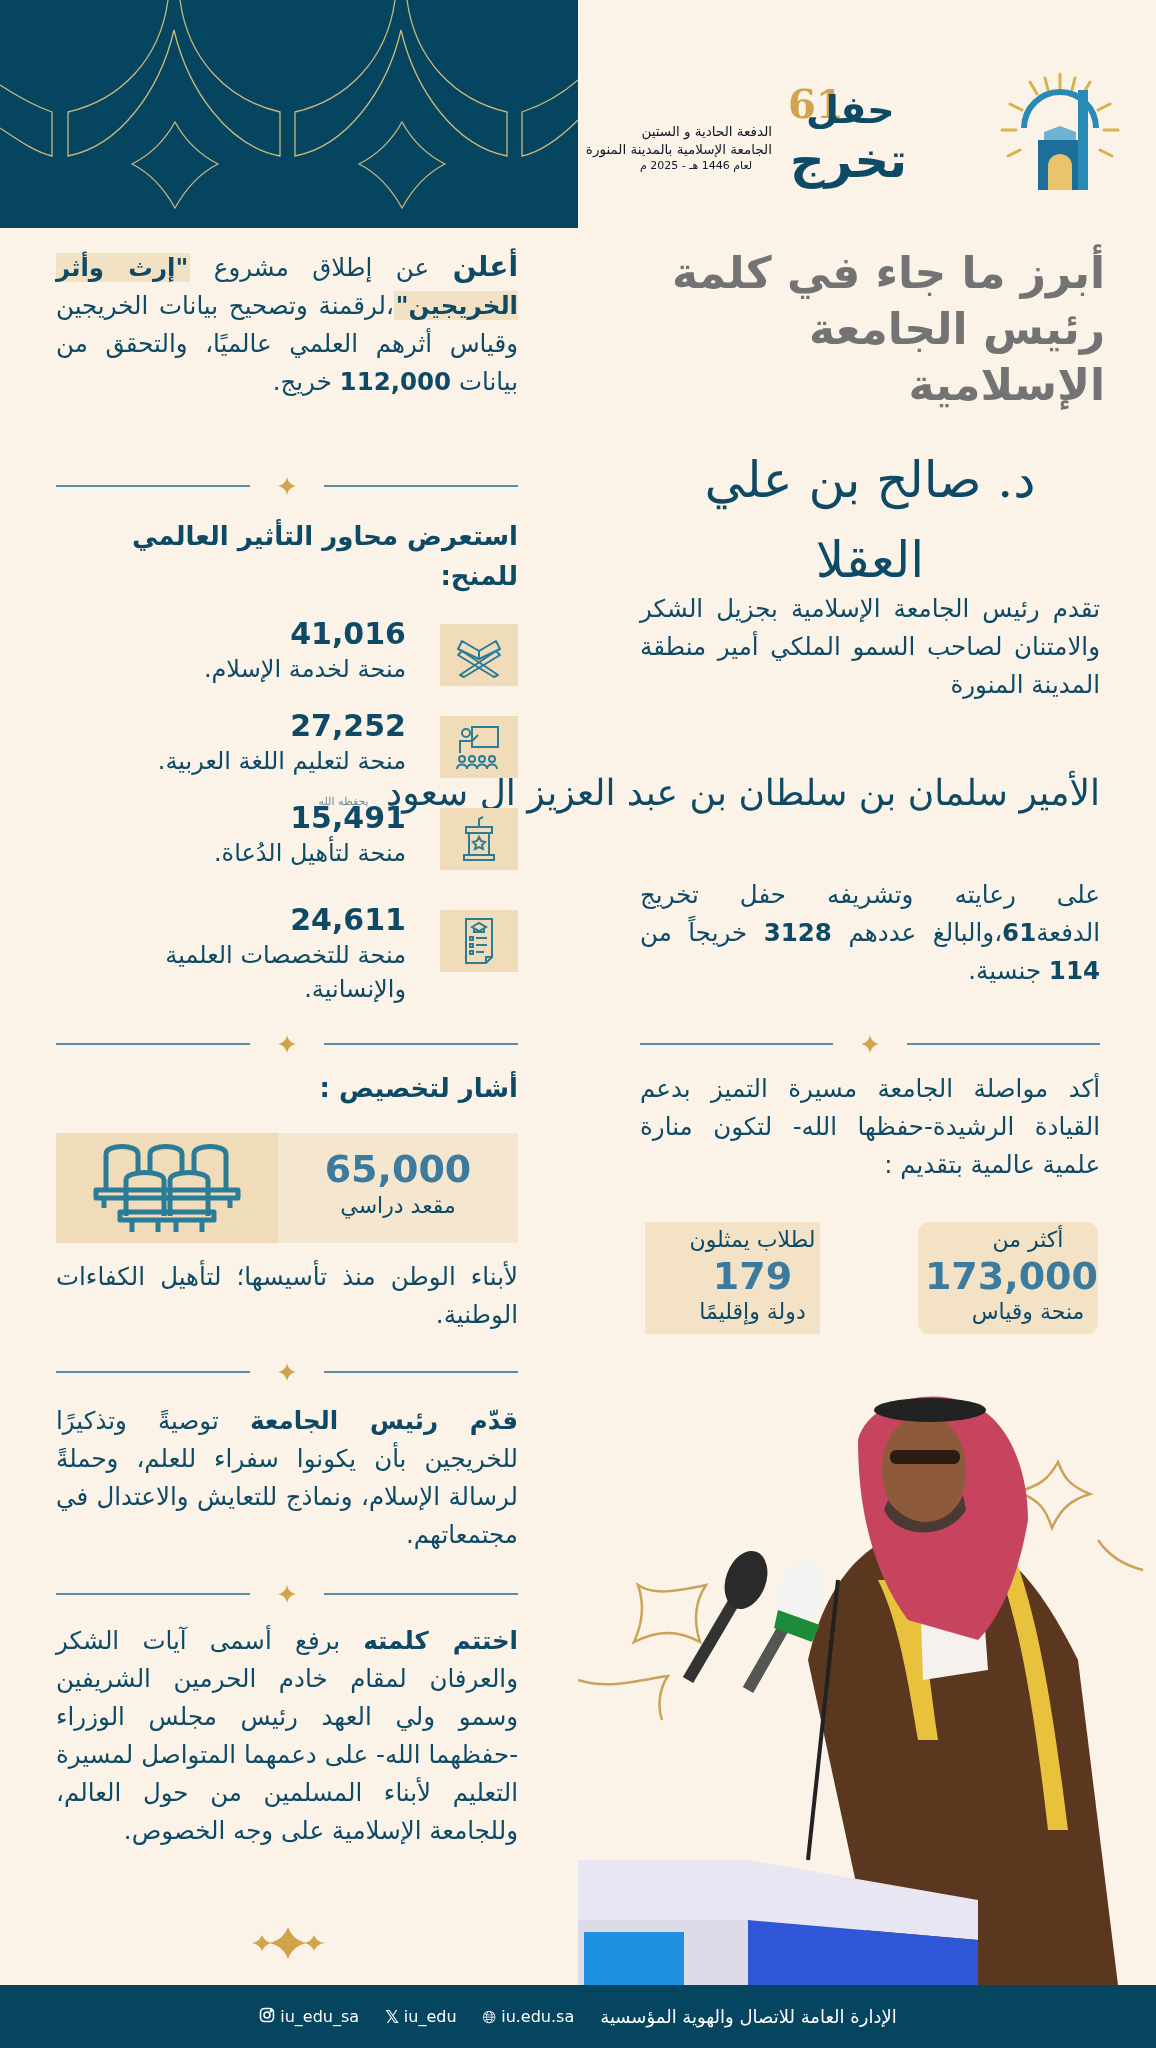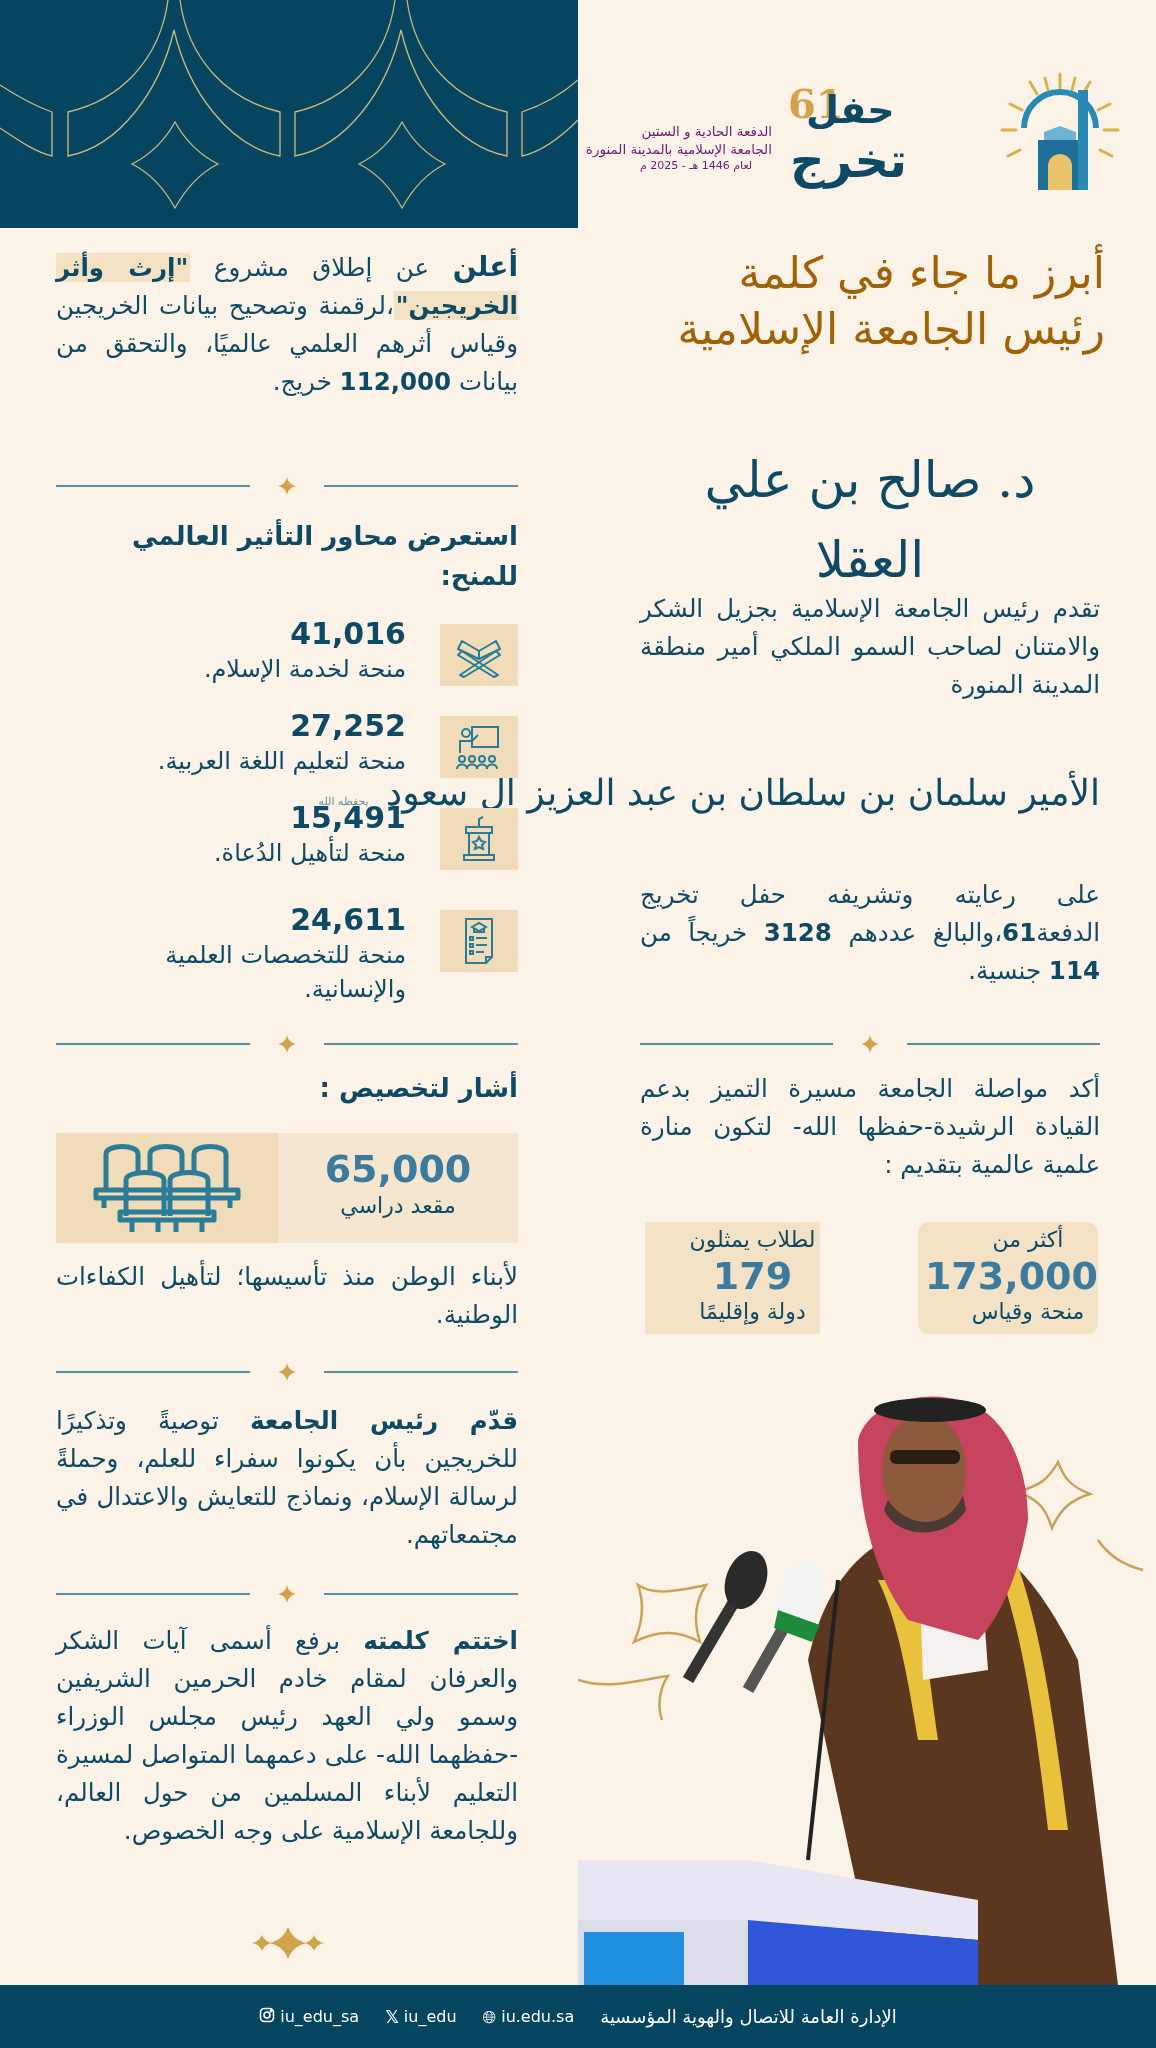--- a/index.html
+++ b/index.html
@@ -19,27 +19,27 @@
   }
   .top-pattern svg { width: 100%; height: 100%; display: block; }
 
   
   .brand { position: absolute; left: 620px; top: 70px; width: 500px; height: 130px; direction: ltr; }
   .uni-logo { position: absolute; right: 0; top: 0; width: 120px; height: 125px; }
   .grad-logo { position: absolute; left: 160px; top: 10px; width: 110px; height: 115px; }
   .grad-logo .num { position:absolute; left:8px; top:0; font: bold 40px "DejaVu Serif", serif; color:#d1a34d; }
   .grad-logo .word1 { position:absolute; left:26px; top:8px; font: bold 38px "DejaVu Sans", sans-serif; color:#0e4a66; }
   .grad-logo .word2 { position:absolute; left:10px; top:52px; font: bold 48px "DejaVu Sans", sans-serif; color:#0e4a66; }
-  .brand-text { position: absolute; left: 0; top: 52px; width: 152px; direction: rtl; text-align: right; color: #701a75; }
+  .brand-text { position: absolute; left: 0; top: 52px; width: 152px; direction: rtl; text-align: right; color: #0f172a; }
   .brand-text .l1, .brand-text .l2 { font-size: 13.5px; line-height: 18px; white-space: nowrap; }
   .brand-text .l3 { font-size: 11px; line-height: 16px; text-align: center; }
 
   .main-title {
     position: absolute; left: 620px; top: 245px; width: 485px; direction: rtl; text-align: right;
-    color: #a16207; font-weight: normal; font-size: 44px; line-height: 56px;
+    color: #737373; font-weight: bold; font-size: 44px; line-height: 56px;
   }
   .president-name {
     position: absolute; left: 680px; top: 440px; width: 380px; direction: rtl; text-align: center;
     font-family: "DejaVu Serif", serif; font-size: 50px; color: #0e4a66; line-height: 80px;
   }
   .para { font-size: 24.5px; line-height: 38px; color: #0e4a66; text-align: justify; text-align-last: right; }
   .para b { font-weight: bold; }
   .para .hl { background: #f2e1c2; font-weight: bold; padding: 0 2px; }
 
   .thanks-para { position: absolute; left: 640px; top: 590px; width: 460px; direction: rtl; }

